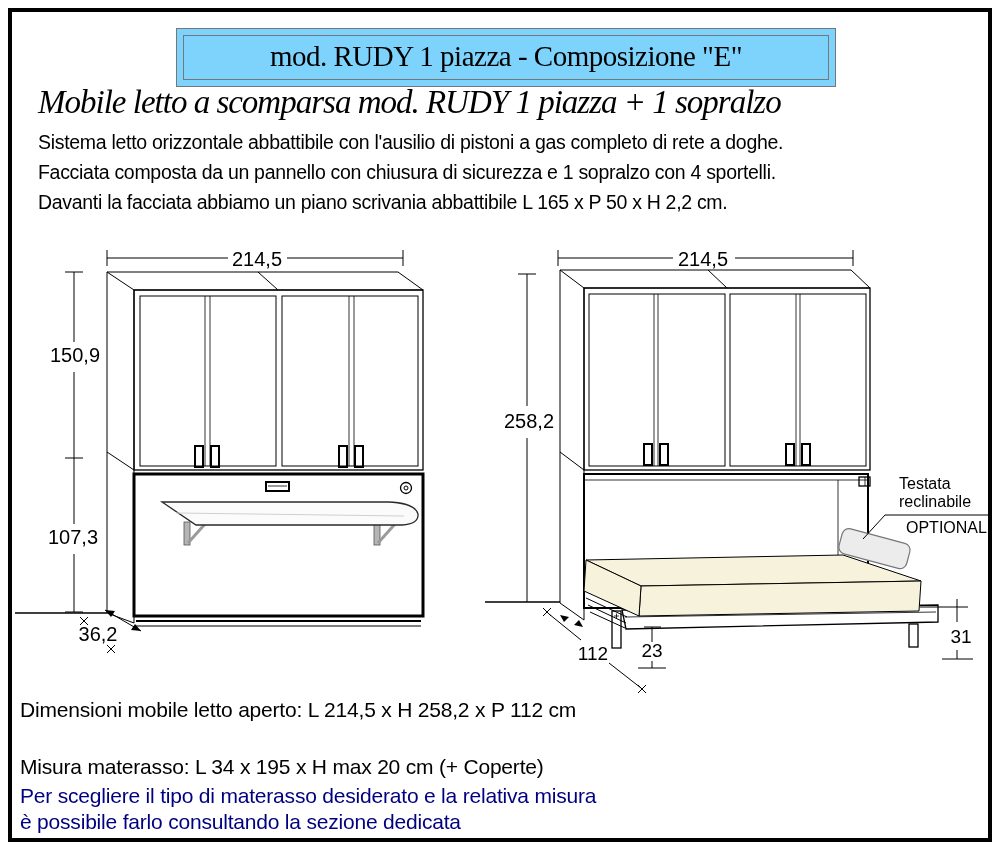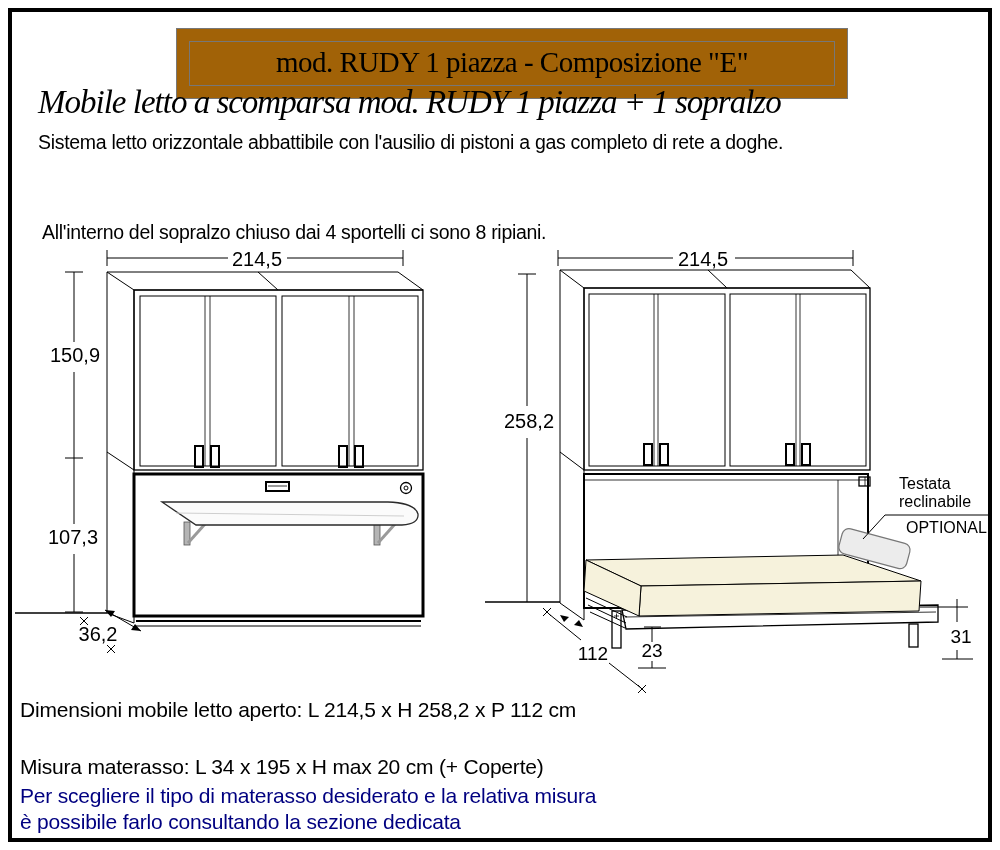--- a/index.html
+++ b/index.html
@@ -1,20 +1,20 @@
 <!DOCTYPE html>
 <html><head>
 <meta charset="utf-8">
 <style>
   html,body{margin:0;padding:0;background:#fff;}
   #page{position:relative;width:1000px;height:850px;background:#fff;overflow:hidden;
         font-family:"Liberation Sans",sans-serif;color:#000;}
   #frame{position:absolute;left:8px;top:8px;width:976px;height:826px;border:4px solid #000;}
   .abs{position:absolute;white-space:nowrap;}
-  #title-box{left:176px;top:28px;width:646px;border:1px solid #777;padding:12px;background:#a16207;}
+  #title-box{left:176px;top:28px;width:646px;border:1px solid #777;padding:6px;background:#7dd3fc;}
   #title-inner{border:1px solid #777;text-align:center;
                font-family:"Liberation Serif",serif;font-size:29px;letter-spacing:-0.5px;
                padding:4px 0 6px 0;}
   #heading{left:38px;top:84px;font-family:"Liberation Serif",serif;font-size:33px;
            letter-spacing:-1px;font-style:italic;}
   .desc{left:38px;font-size:19.5px;letter-spacing:-0.3px;}
   .spec{left:20px;font-size:21px;letter-spacing:-0.2px;}
   .note{left:20px;font-size:21px;letter-spacing:-0.2px;color:#000080;}
   svg{position:absolute;left:0;top:0;}
   svg text{font-family:"Liberation Sans",sans-serif;fill:#000;}
@@ -33,21 +33,22 @@
 <div id="page">
   <div id="frame"></div>
 
   <div class="abs" id="title-box">
     <div id="title-inner">mod. RUDY 1 piazza - Composizione "E"</div>
   </div>
 
   <div class="abs" id="heading">Mobile letto a scomparsa mod. RUDY 1 piazza + 1 sopralzo</div>
 
   <div class="abs desc" style="top:131px">Sistema letto orizzontale abbattibile con l'ausilio di pistoni a gas completo di rete a doghe.</div>
-  <div class="abs desc" style="top:221px;left:42px">All'interno del sopralzo chiuso dai 4 sportelli ci sono 8 ripiani.</div>
+  <div class="abs desc" style="top:161px">Facciata composta da un pannello con chiusura di sicurezza e 1 sopralzo con 4 sportelli.</div>
+  <div class="abs desc" style="top:191px">Davanti la facciata abbiamo un piano scrivania abbattibile L 165 x P 50 x H 2,2 cm.</div>
 
   <svg width="1000" height="850" viewBox="0 0 1000 850">
 
     <g>
 
       <line class="ln" x1="107" y1="258" x2="228" y2="258"></line>
       <line class="ln" x1="287" y1="258" x2="403" y2="258"></line>
       <line class="ln" x1="107" y1="250" x2="107" y2="266"></line>
       <line class="ln" x1="403" y1="250" x2="403" y2="266"></line>
       <text class="dim" x="257" y="266" text-anchor="middle">214,5</text>

